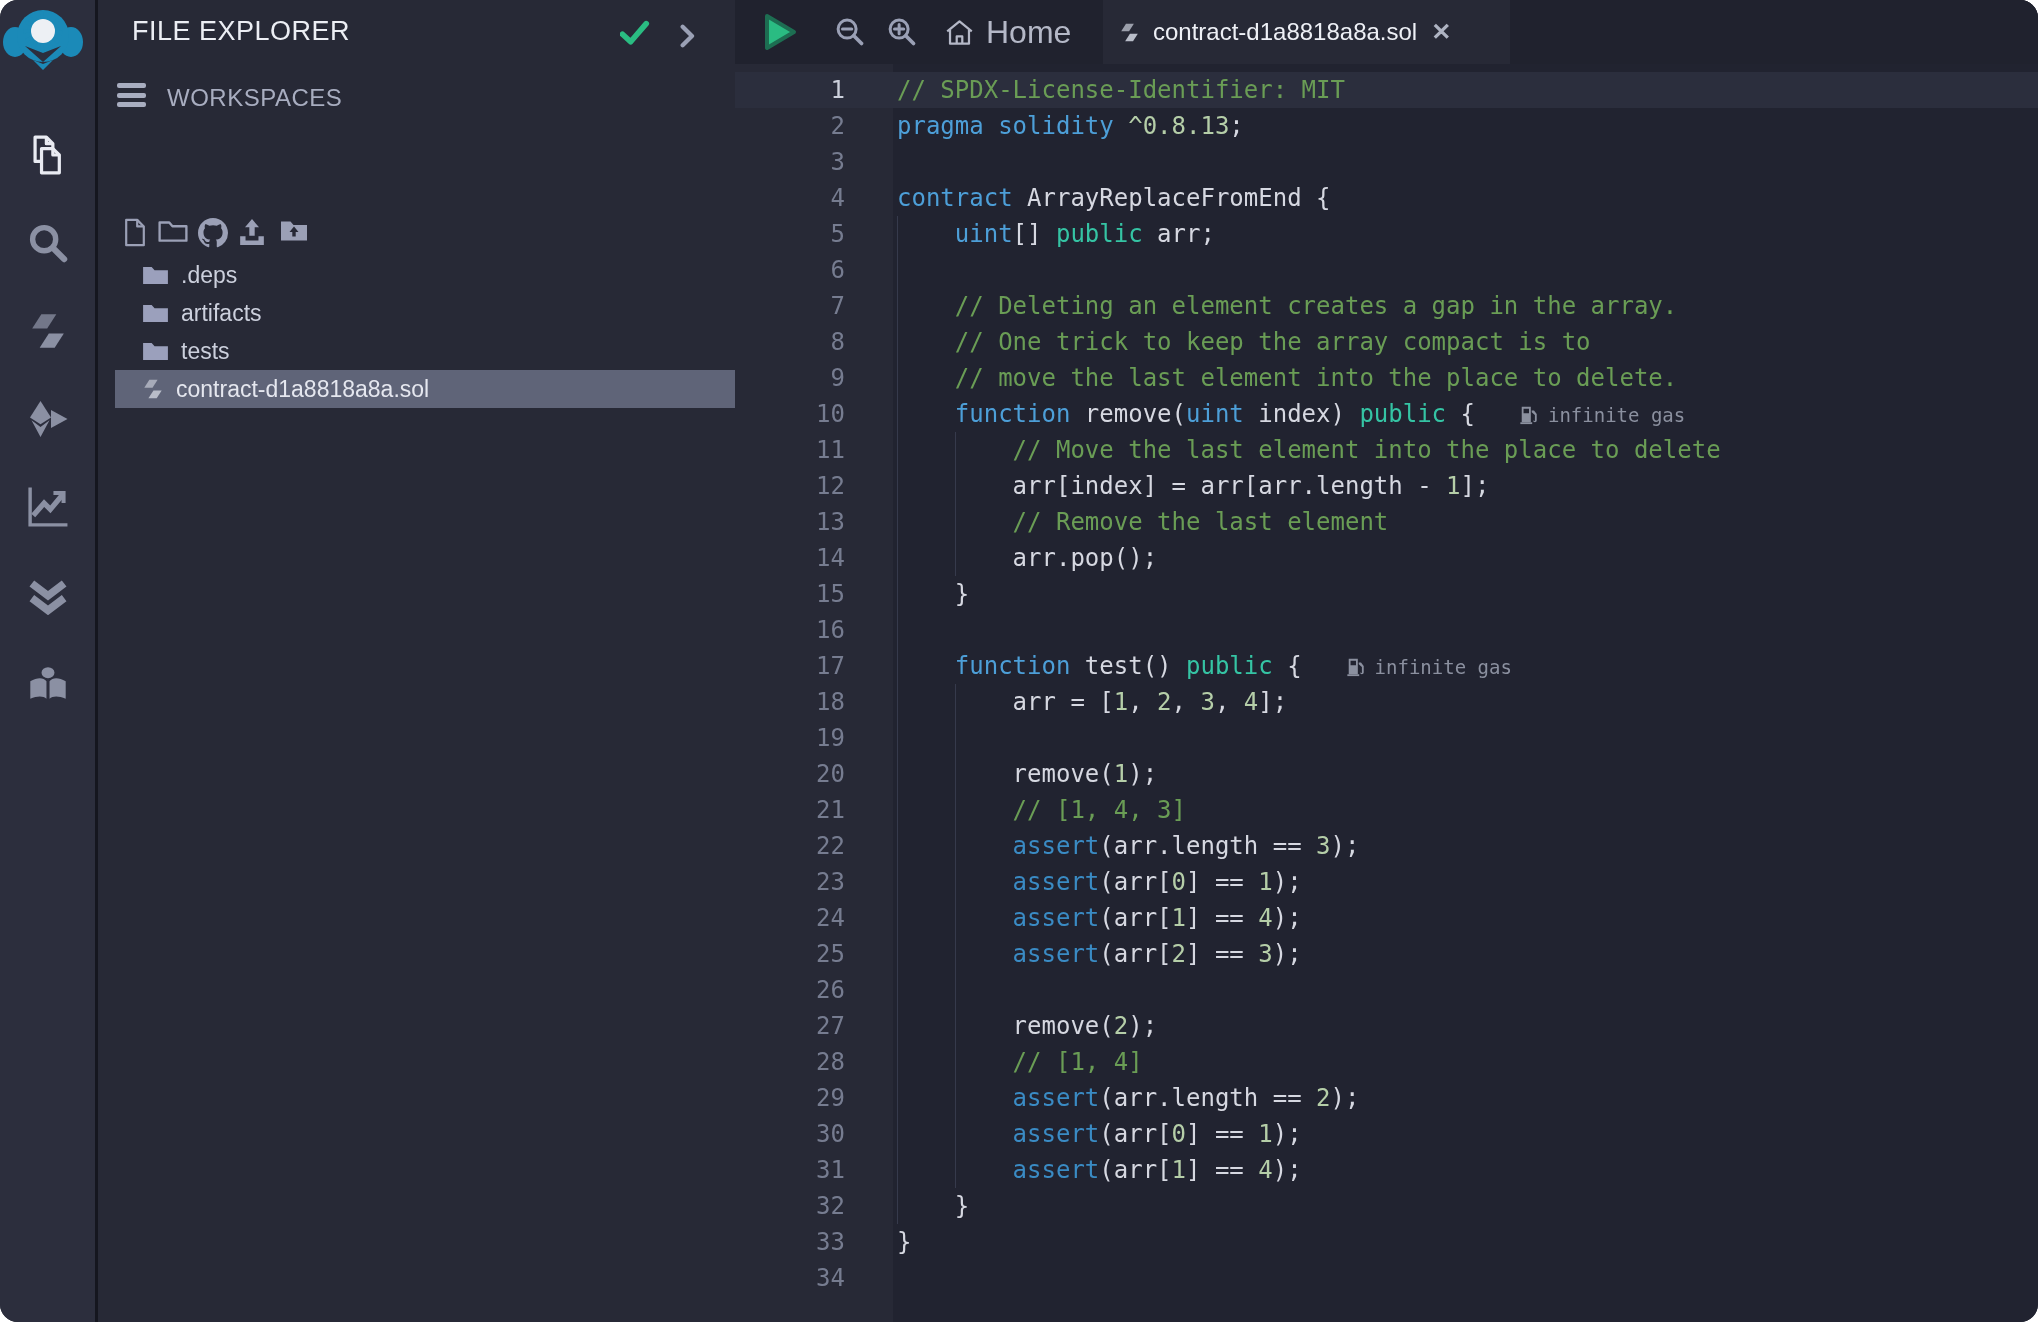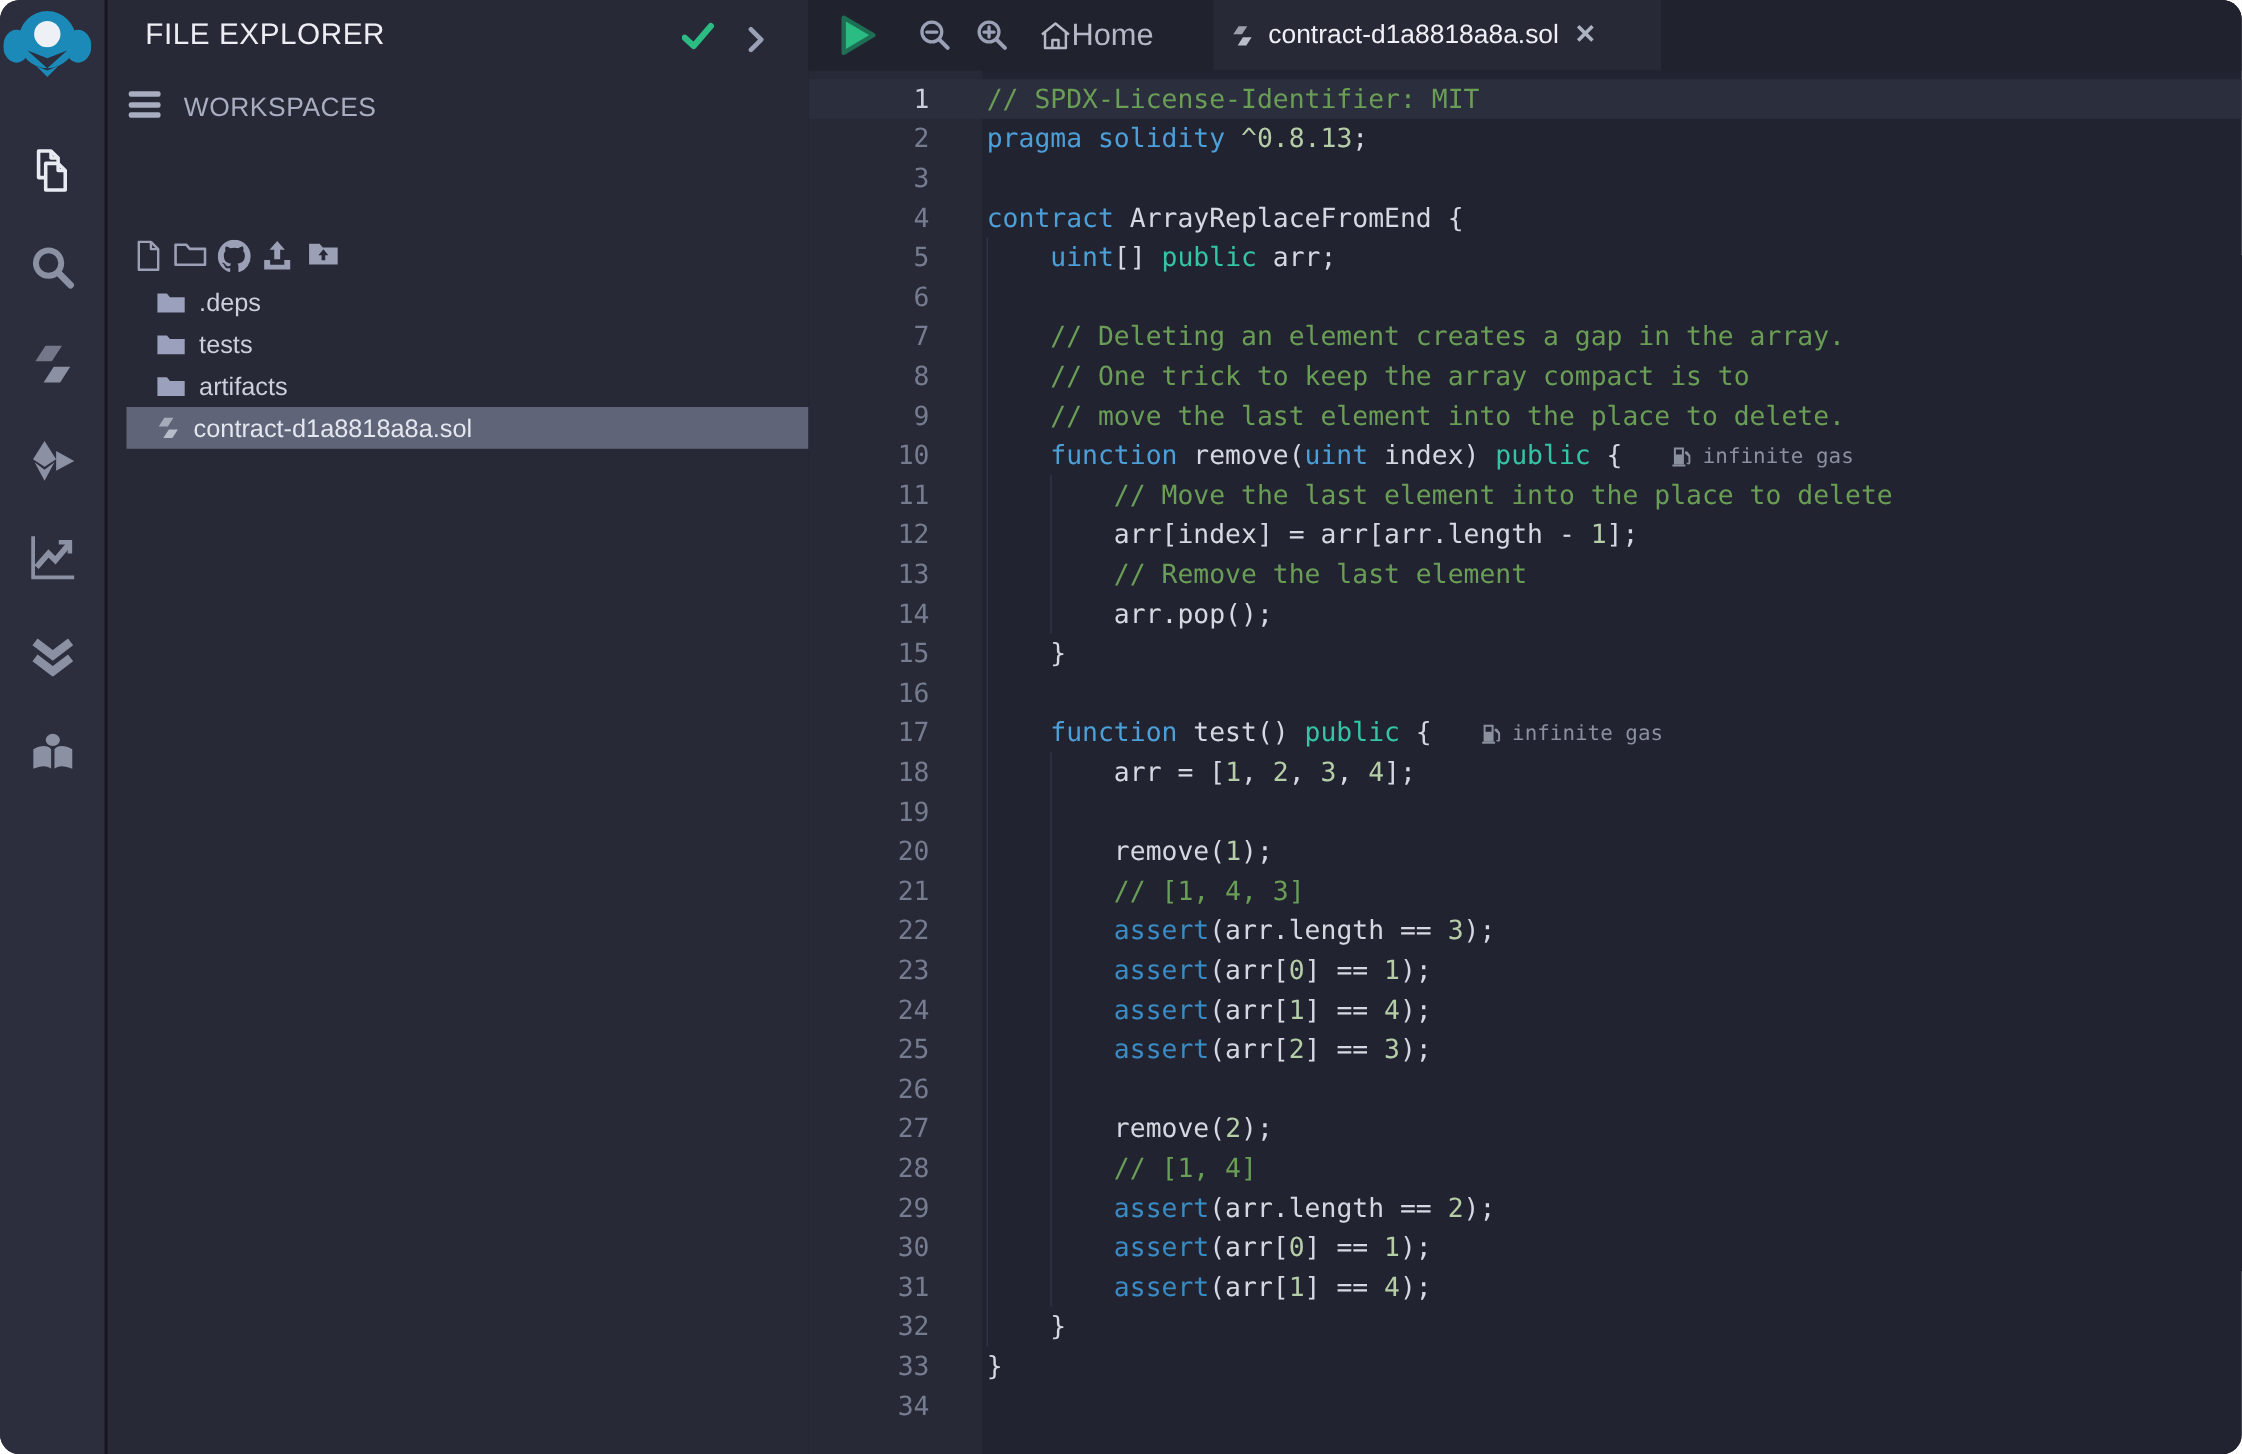--- a/index.html
+++ b/index.html
@@ -39,21 +39,21 @@
   .trow.selected .tic{color:#b9bdc9;}
   .trow.selected .tlabel{color:#e5e7ef;}
   
   #editor{position:absolute;left:735px;top:0;bottom:0;right:0;background:var(--code-bg);}
   #tabbar{position:absolute;left:0;top:0;right:0;height:64px;background:var(--strip);}
   .tb-btn{position:absolute;top:0;height:64px;display:flex;align-items:center;cursor:pointer;color:#9aa0b5;}
   #play-btn{left:28px;}
   #zoom-out-btn{left:100px;}
   #zoom-in-btn{left:152px;}
   #home-tab{left:210px;color:#b4b8c7;}
-  #home-tab .tab-label{font-size:28px;}
+  #home-tab .tab-label{font-size:32px;margin-left:12px;}
   #active-tab{position:absolute;left:368px;top:0;width:407px;height:64px;background:var(--tab-active);display:flex;align-items:center;cursor:pointer;}
   #active-tab .sol-ic{margin-left:16px;color:#b9bdc9;display:flex;}
   #active-tab .tab-label{font-size:24px;color:#eef0f6;margin-left:13px;white-space:nowrap;}
   #active-tab .close{margin-left:14px;font-size:24px;font-weight:bold;color:#aeb3c2;cursor:pointer;line-height:1;}
   #gutter-bg{position:absolute;left:0;top:64px;bottom:0;width:158px;background:var(--gutter);}
   #code-lines{position:absolute;left:0;top:64px;right:0;padding-top:8px;font-family:"DejaVu Sans Mono",monospace;font-size:24px;}
   .row{position:relative;height:36px;display:flex;align-items:center;}
   .row.active{background:var(--line-hl);}
   .row .ln{width:110px;flex:none;text-align:right;color:var(--ln);font-size:24px;}
   .row.active .ln{color:var(--ln-active);}
@@ -190,29 +190,29 @@
             </svg>
         </span>
         <span class="tlabel">.deps</span>
       </div>
       <div class="trow">
         <span class="tic">
           <svg viewBox="0 0 28 22" width="27" height="21" fill="currentColor">
               <path d="M1 2 h9 l3 3.5 h14 v14.5 h-26 Z"></path>
             </svg>
         </span>
-        <span class="tlabel">tests</span>
+        <span class="tlabel">artifacts</span>
       </div>
       <div class="trow">
         <span class="tic">
           <svg viewBox="0 0 28 22" width="27" height="21" fill="currentColor">
               <path d="M1 2 h9 l3 3.5 h14 v14.5 h-26 Z"></path>
             </svg>
         </span>
-        <span class="tlabel">artifacts</span>
+        <span class="tlabel">tests</span>
       </div>
       <div class="trow selected">
         <span class="tic">
           <svg viewBox="0 0 24 24" width="22" height="22" fill="currentColor">
             <path d="M8 2 h9 l-5.5 8.5 h-9 Z" opacity="0.8"></path>
               <path d="M16 22 h-9 l5.5 -8.5 h9 Z"></path>
           </svg>
         </span>
         <span class="tlabel">contract-d1a8818a8a.sol</span>
       </div>

